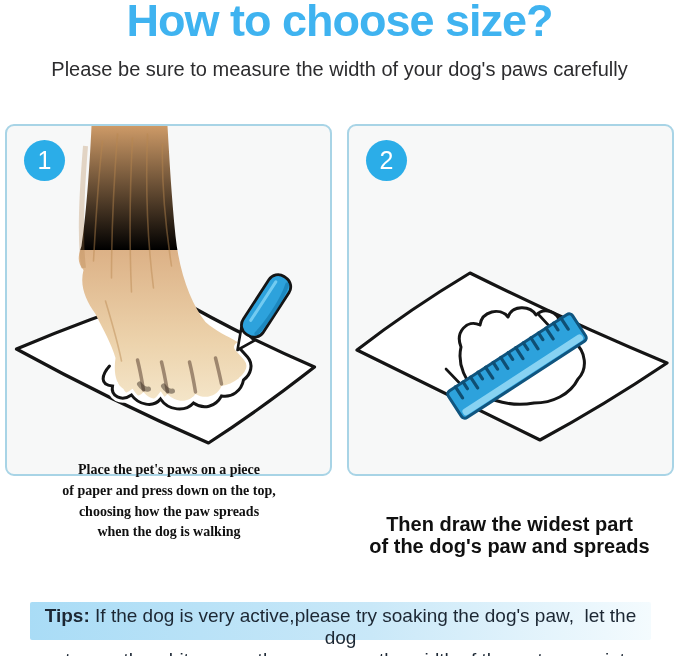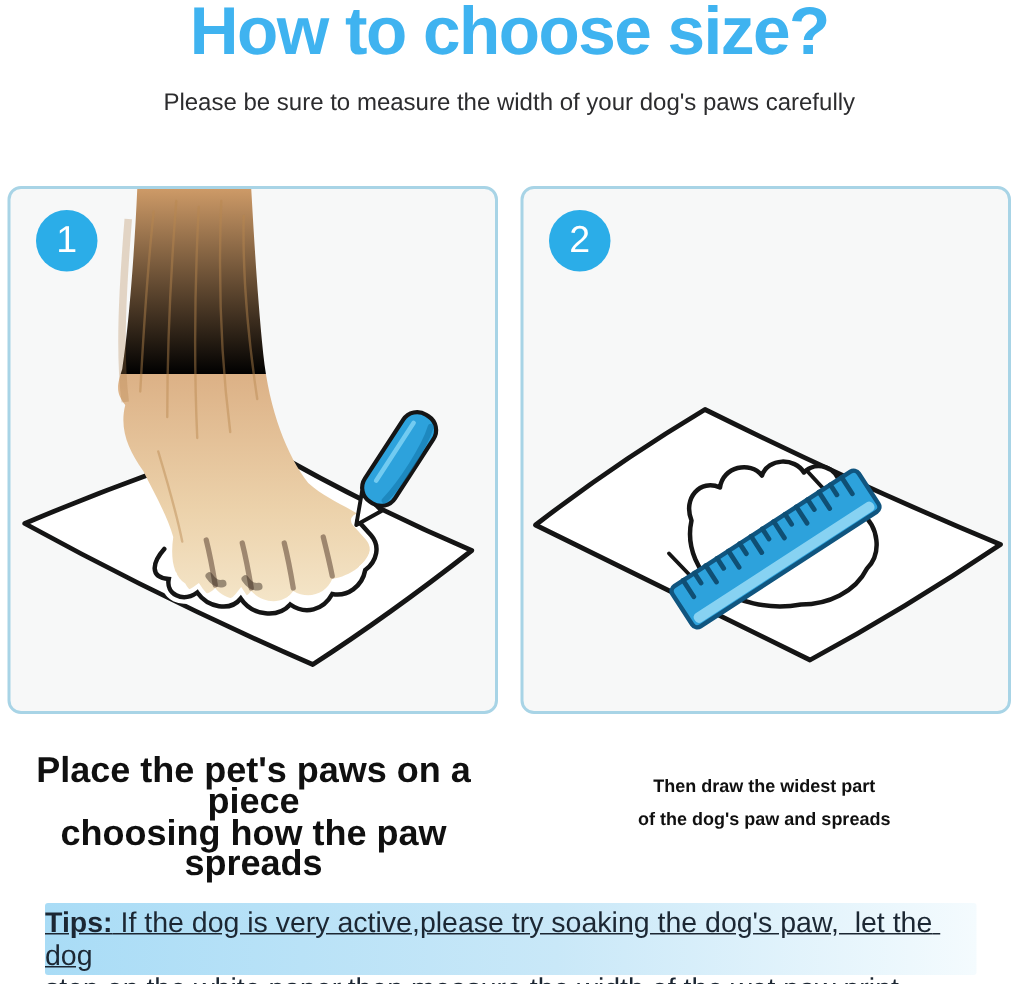--- a/index.html
+++ b/index.html
@@ -20,47 +20,46 @@
     position:relative;width:679px;height:656px;background:#ffffff;overflow:hidden;
     font-family:"Liberation Sans","DejaVu Sans",sans-serif;color:var(--text-dark);
   }
   .page-title{
     position:absolute;top:-3px;left:0;width:100%;text-align:center;
     font-size:45px;line-height:48px;font-weight:700;color:var(--title-blue);
     letter-spacing:-1px;
   }
   .subtitle{
     position:absolute;top:58px;left:0;width:100%;text-align:center;
-    font-size:16px;line-height:22px;color:#2c2c2e;
+    font-size:20px;line-height:22px;color:#2c2c2e;
   }
   .panel{
     position:absolute;top:124px;width:327px;height:352px;
     background:var(--panel-bg);border:2px solid var(--panel-border);
     border-radius:9px;overflow:hidden;
   }
   .panel.one{left:5px;}
   .panel.two{left:347px;}
   .panel svg{position:absolute;left:0;top:0;width:100%;height:100%;}
   .step-badge{
     position:absolute;left:17px;top:14px;width:41px;height:41px;border-radius:50%;
     background:var(--badge-blue);color:#fff;font-size:25px;font-weight:400;
     display:flex;align-items:center;justify-content:center;z-index:3;
   }
   .caption{
     position:absolute;text-align:center;font-weight:700;color:#101010;
   }
-  .caption.one{left:0;top:504px;width:338px;font-size:24px;line-height:20.8px;}
-  .caption.two{left:340px;top:514px;width:339px;font-size:12px;line-height:21.5px;}
+  .caption.one{left:0;top:460px;width:338px;font-size:14px;line-height:20.8px;font-family:Liberation Serif, serif;}
+  .caption.two{left:340px;top:514px;width:339px;font-size:20px;line-height:21.5px;}
   .tips{
-    position:absolute;left:30px;top:602px;width:621px;height:48px;
+    position:absolute;left:30px;top:602px;width:621px;height:38px;
     background:linear-gradient(90deg,var(--tips-grad-start) 0%,#c9e8f8 55%,var(--tips-grad-end) 100%);
-    border-radius:2px;text-align:left;
+    border-radius:2px;text-align:center;
     font-size:19px;line-height:22px;color:#1c2733;
     padding-top:3px;
-    text-decoration:underline;
   }
   .tips .tips-label{font-weight:700;}
   .tips .pre{white-space:pre-wrap;}
 </style>
 </head>
 <body>
 
 <div class="canvas">
 
   <div class="page-title">How to choose size?</div>
@@ -150,21 +149,23 @@
       <g transform="translate(168,240) rotate(-33)">
         <rect x="-74" y="-16" width="148" height="32" rx="4" fill="#2da2dc" stroke="#10557f" stroke-width="3"></rect>
         <rect x="-71" y="7" width="142" height="7" rx="3" fill="#87d2f2"></rect>
         <path d="M-63,-16 v13 M-54,-16 v8 M-45,-16 v13 M-36,-16 v8 M-27,-16 v13 M-18,-16 v8 M-9,-16 v13 M0,-16 v8 M9,-16 v13 M18,-16 v8 M27,-16 v13 M36,-16 v8 M45,-16 v13 M54,-16 v8 M63,-16 v13" stroke="#0f4f74" stroke-width="3.2" fill="none" stroke-linecap="round"></path>
       </g>
     </svg>
   </div>
 
   <div class="caption one">
     <div>Place the pet's paws on a piece</div>
+    <div>of paper and press down on the top,</div>
     <div>choosing how the paw spreads</div>
+    <div>when the dog is walking</div>
   </div>
 
   <div class="caption two">
     <div>Then draw the widest part</div>
     <div>of the dog's paw and spreads</div>
   </div>
 
   <div class="tips">
     <div>
       <span class="tips-label">Tips:</span><span class="pre"> If the dog is very active,please try soaking the dog's paw,  let the dog</span>

